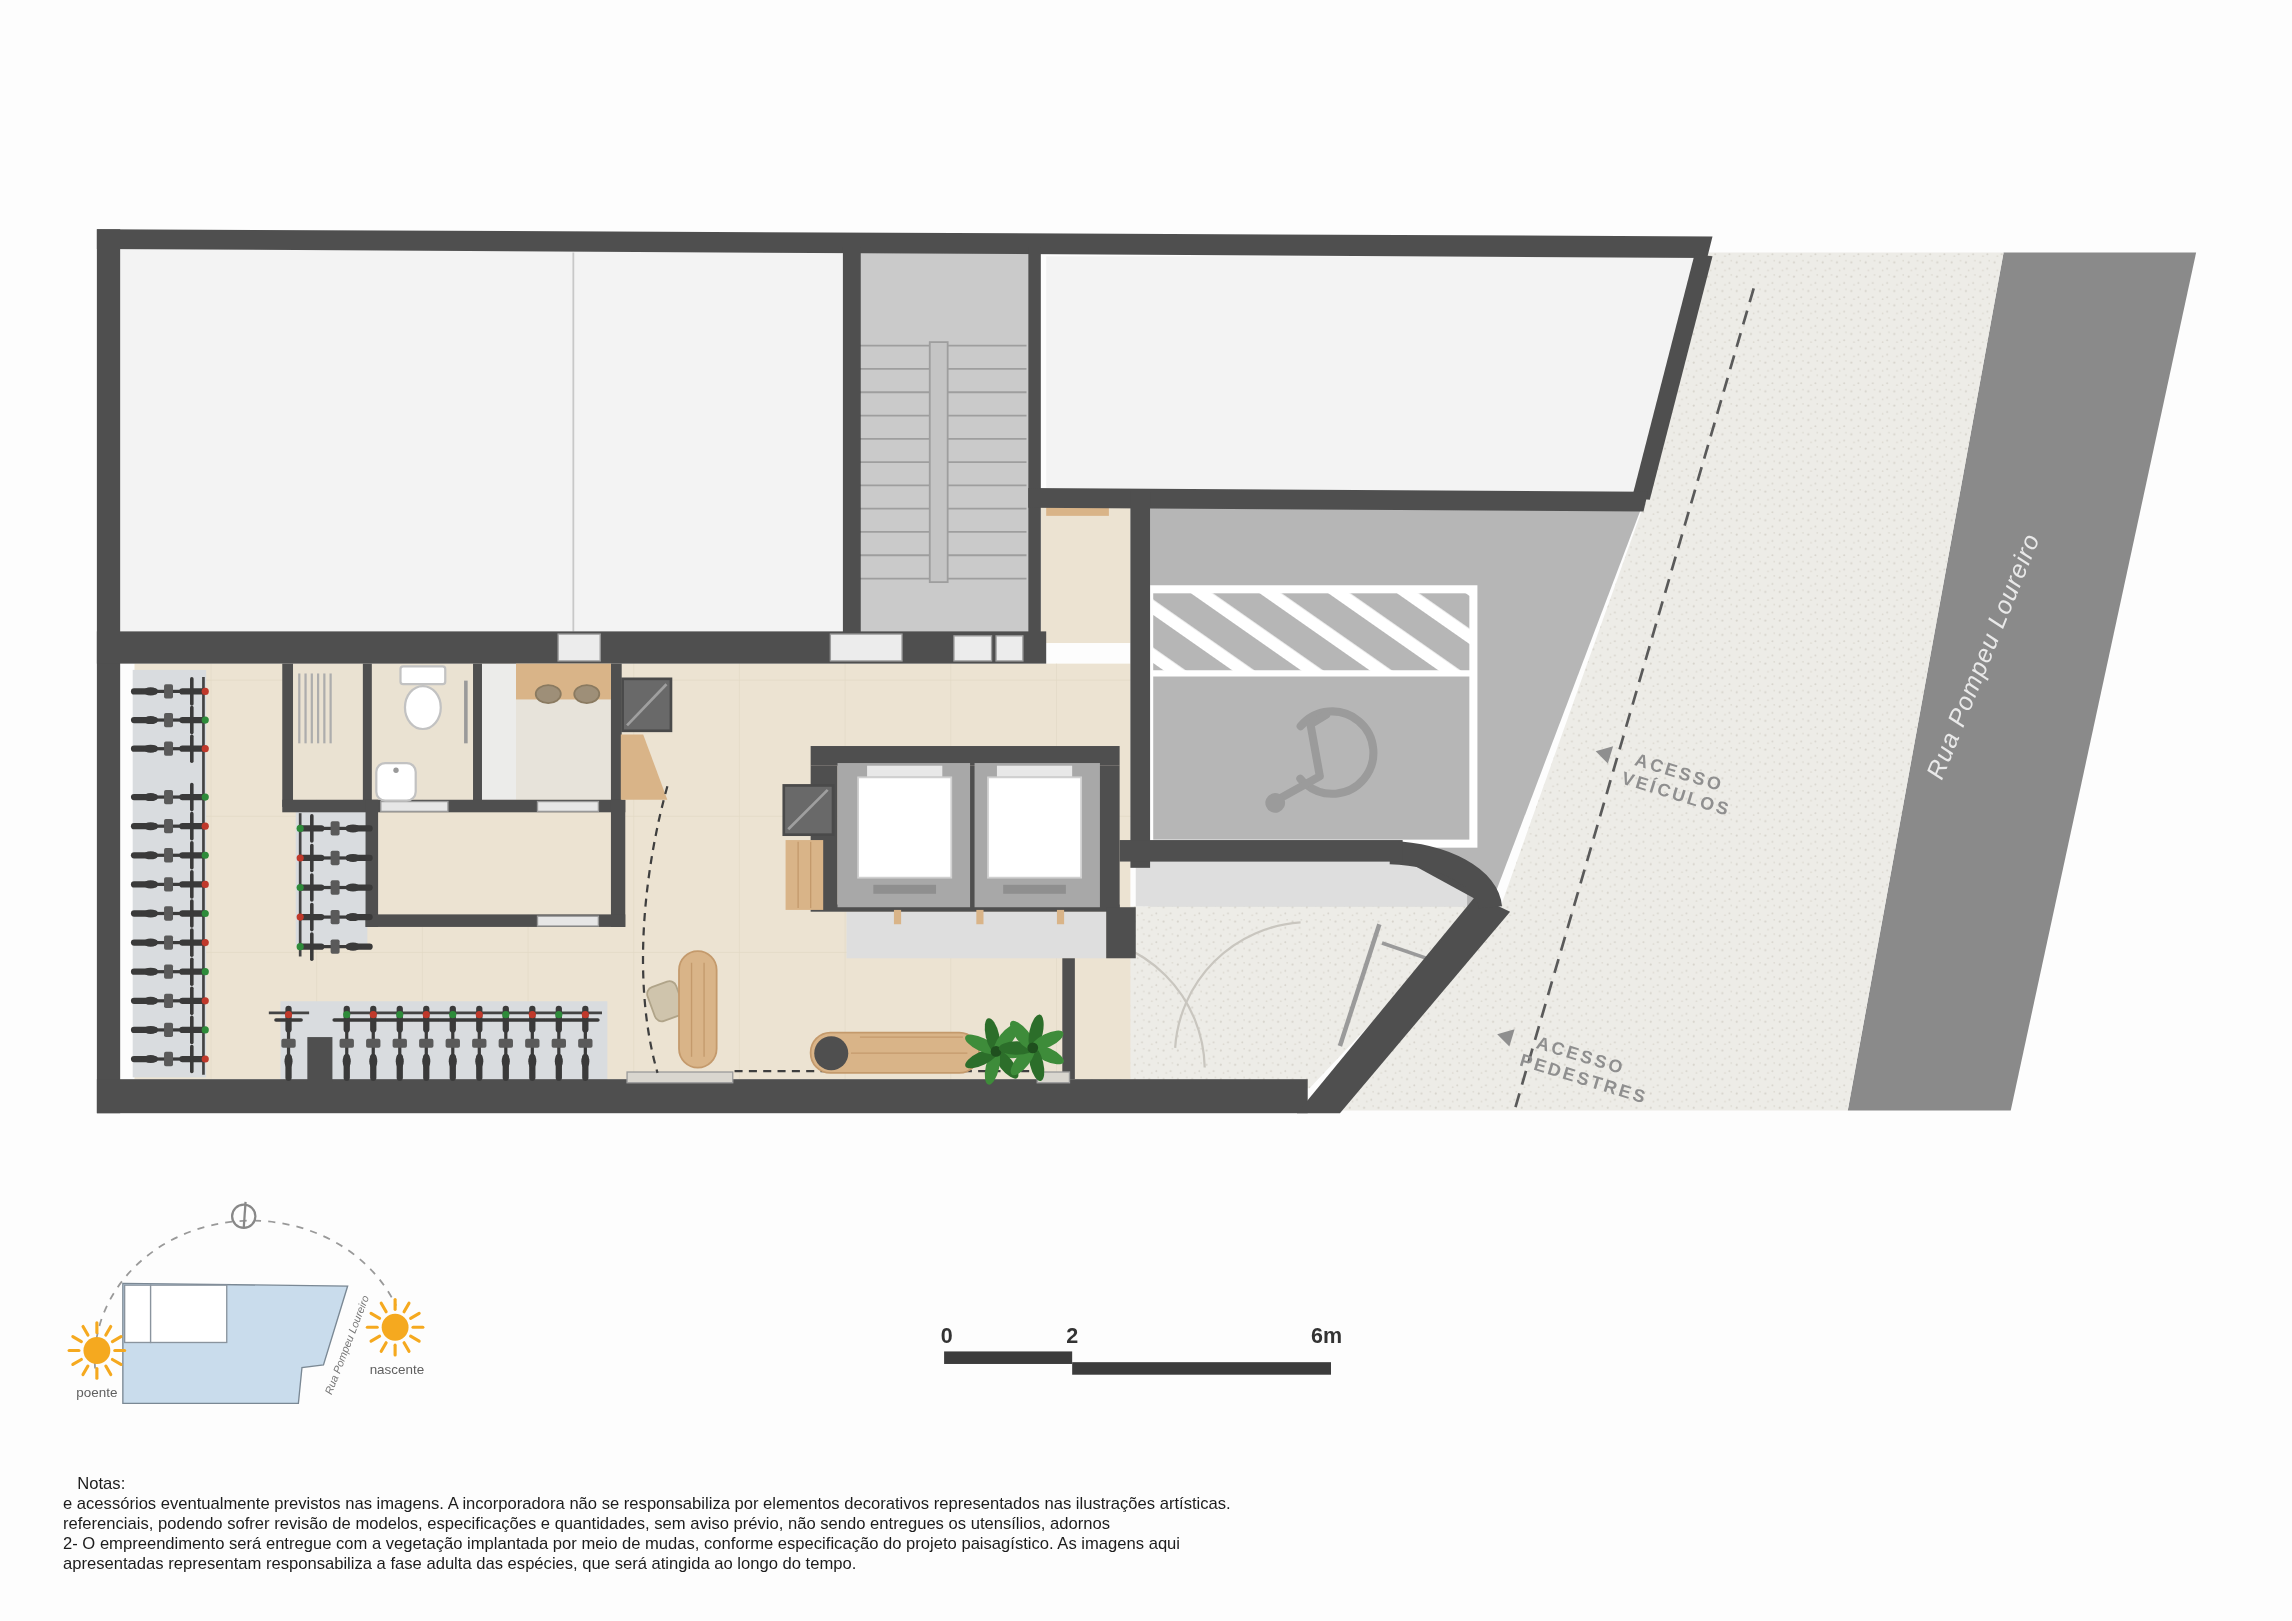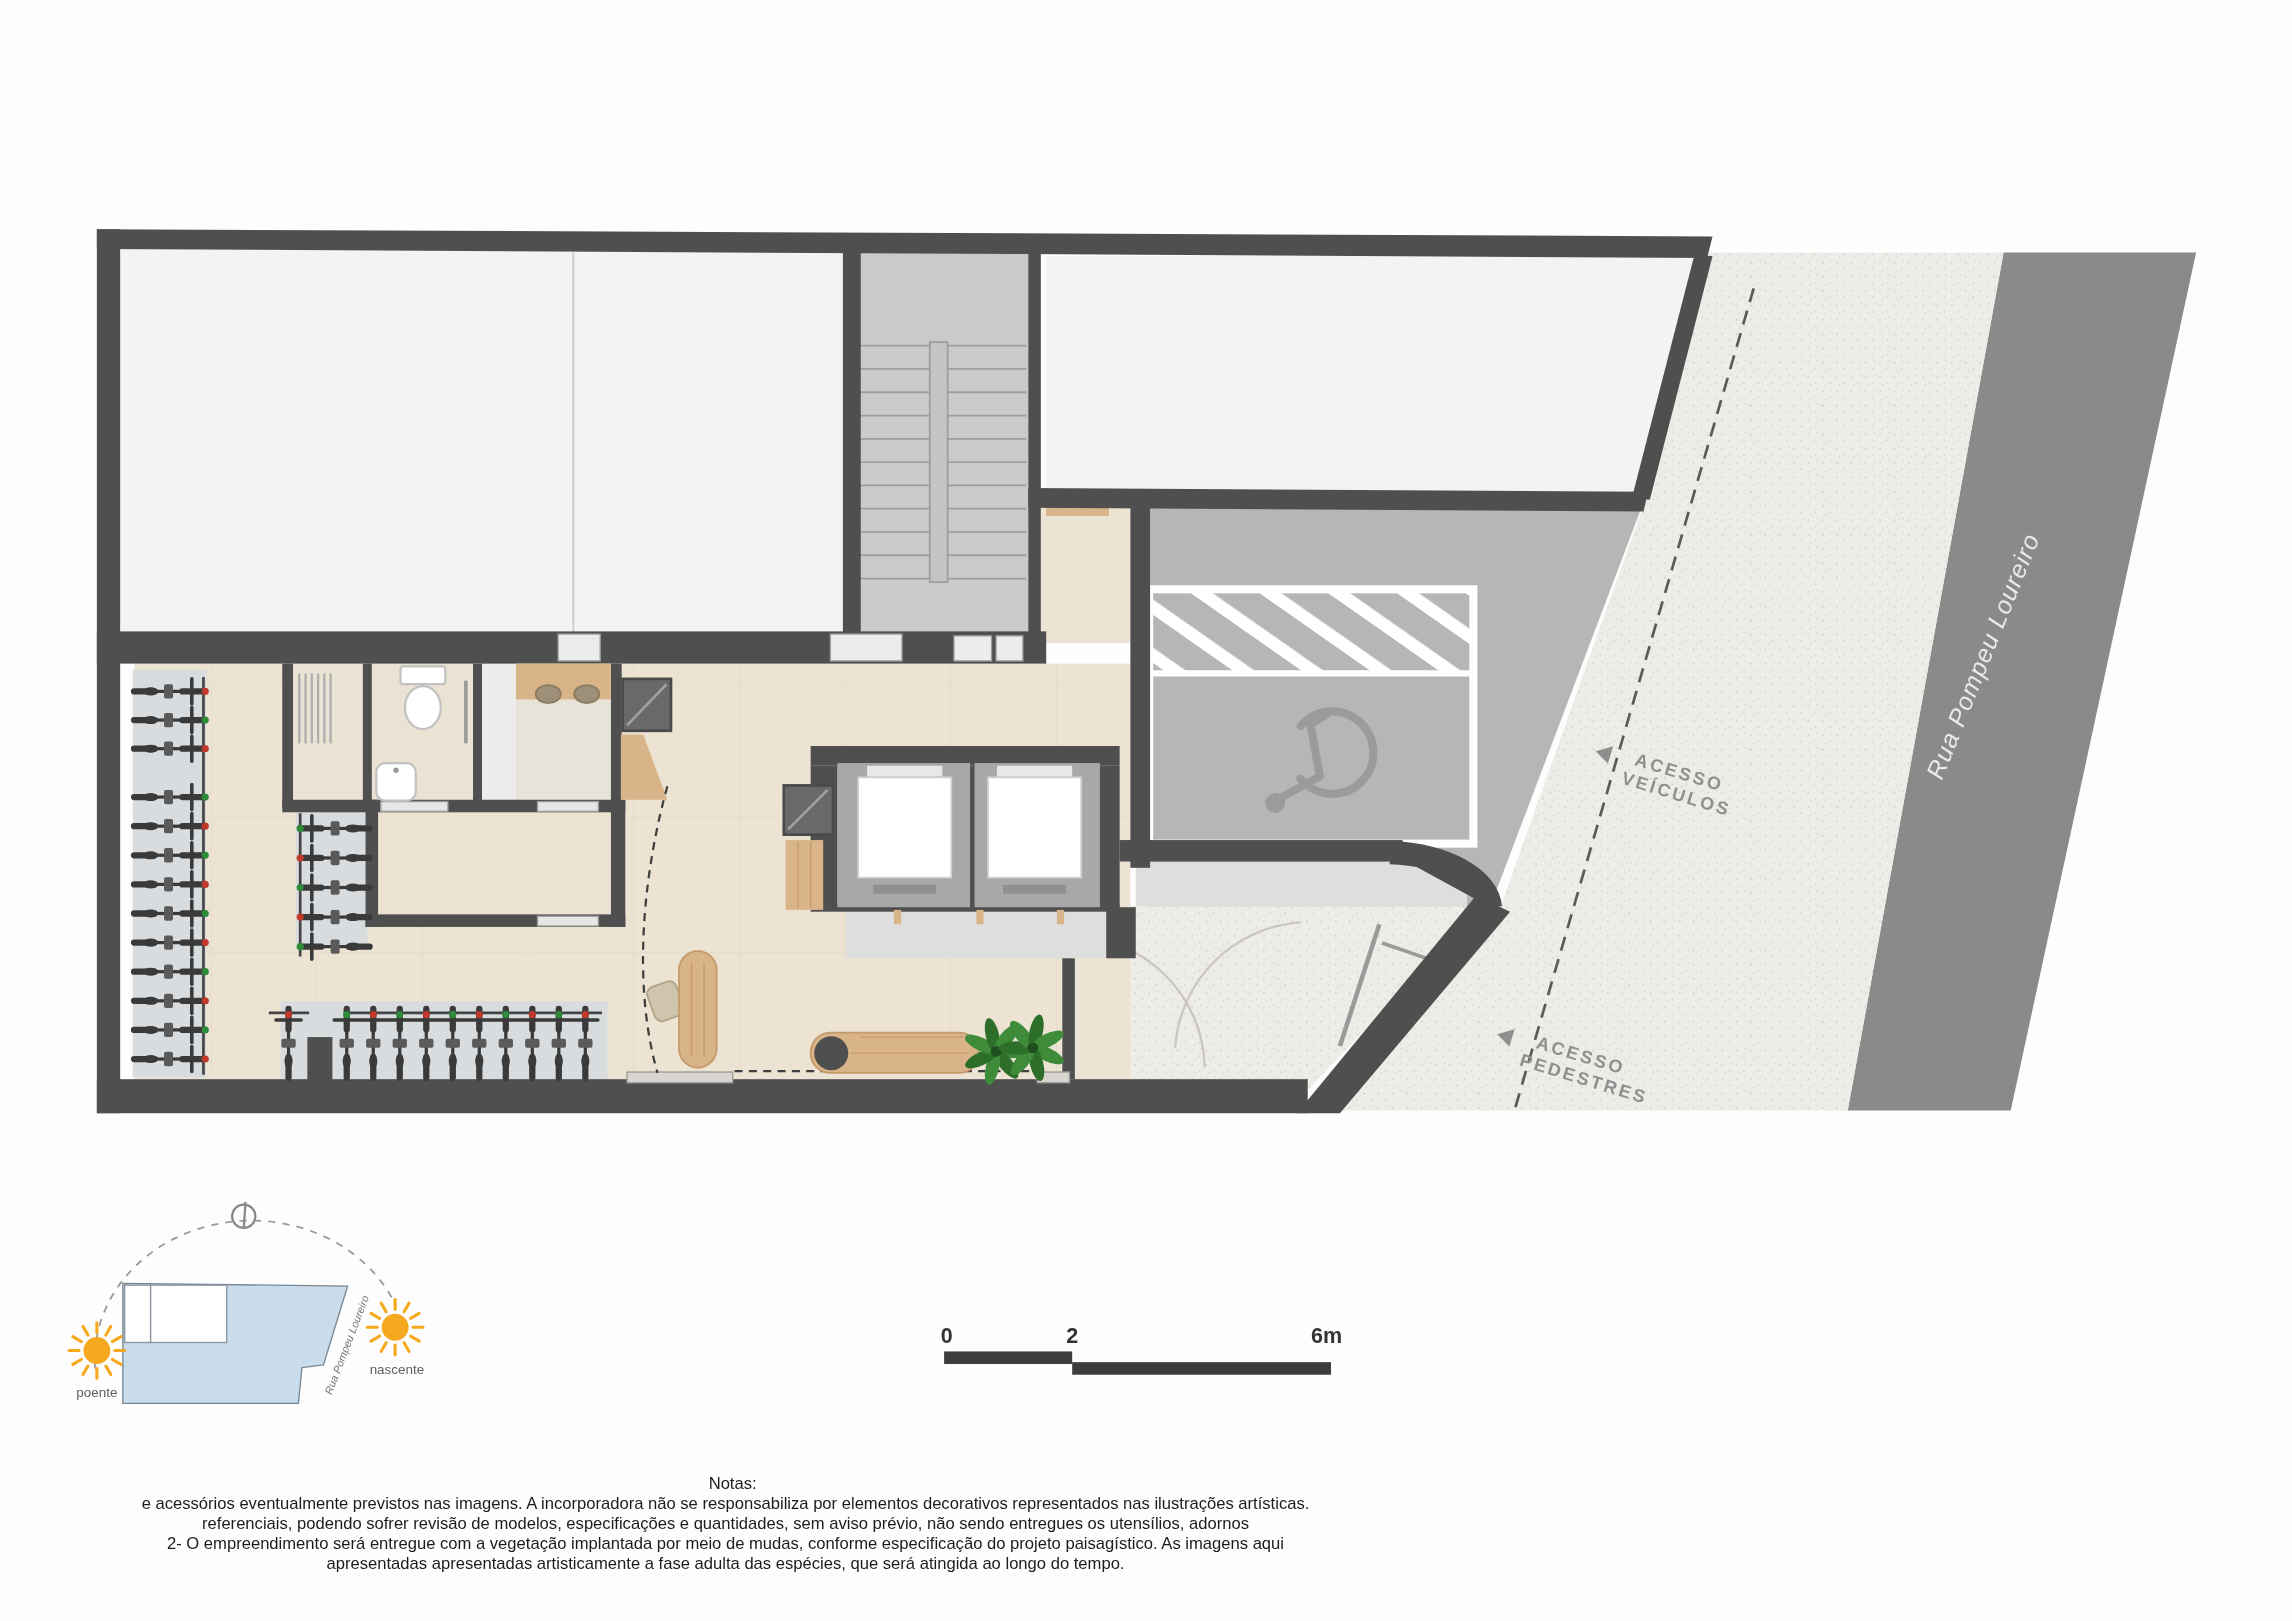--- a/index.html
+++ b/index.html
@@ -27,21 +27,21 @@
   .fixture-white{fill:#fff;stroke:#c2c2c2;stroke-width:2.5;}
   .step{stroke:#9e9e9e;stroke-width:2;}
   .thresh{fill:#ececec;stroke:#9c9c9c;stroke-width:1.5;}
   .slide-door{fill:#e6e6e6;stroke:#999;stroke-width:1.5;}
   .dashed-heavy{stroke:#5a5a5a;stroke-width:3;stroke-dasharray:16 10;fill:none;}
   .dashed-thin{stroke:#3f3f3f;stroke-width:2.5;stroke-dasharray:9 7;fill:none;}
   .gate{stroke:#9a9a9a;fill:none;}
   .swing{stroke:#c9c6bf;stroke-width:2.5;fill:none;}
   .grain{stroke:#c49a6c;stroke-width:1.5;}
   .notes{position:absolute;left:63px;top:1474px;width:1325px;color:#1c1c1c;
-         font-size:16.6px;line-height:20px;white-space:nowrap;text-align:center;}
+         font-size:16.6px;line-height:20px;white-space:nowrap;}
   .notes-title{margin-left:14.3px;}
 </style>
 </head>
 <body>
 
 <div class="stage">
 
 <svg id="plan-svg" width="2293" height="1621" viewBox="0 0 2560 1810">
   <defs>
     <pattern id="stipple" width="16" height="16" patternUnits="userSpaceOnUse">
@@ -391,17 +391,17 @@
     <text class="scale-text" text-anchor="middle" x="1197" y="1500">2</text>
     <text class="scale-text" text-anchor="middle" x="1481" y="1500">6m</text>
   </g>
 </svg>
 
 <div class="notes">
   <div class="notes-title">Notas:</div>
   <div class="notes-line">e acessórios eventualmente previstos nas imagens. A incorporadora não se responsabiliza por elementos decorativos representados nas ilustrações artísticas.</div>
   <div class="notes-line">referenciais, podendo sofrer revisão de modelos, especificações e quantidades, sem aviso prévio, não sendo entregues os utensílios, adornos</div>
   <div class="notes-line">2- O empreendimento será entregue com a vegetação implantada por meio de mudas, conforme especificação do projeto paisagístico. As imagens aqui</div>
-  <div class="notes-line">apresentadas apresentadas artisticamente a fase adulta das espécies, que será atingida ao longo do tempo.</div>
+  <div class="notes-line">apresentadas representam responsabiliza a fase adulta das espécies, que será atingida ao longo do tempo.</div>
 </div>
 
 </div>
 
 
 </body></html>

